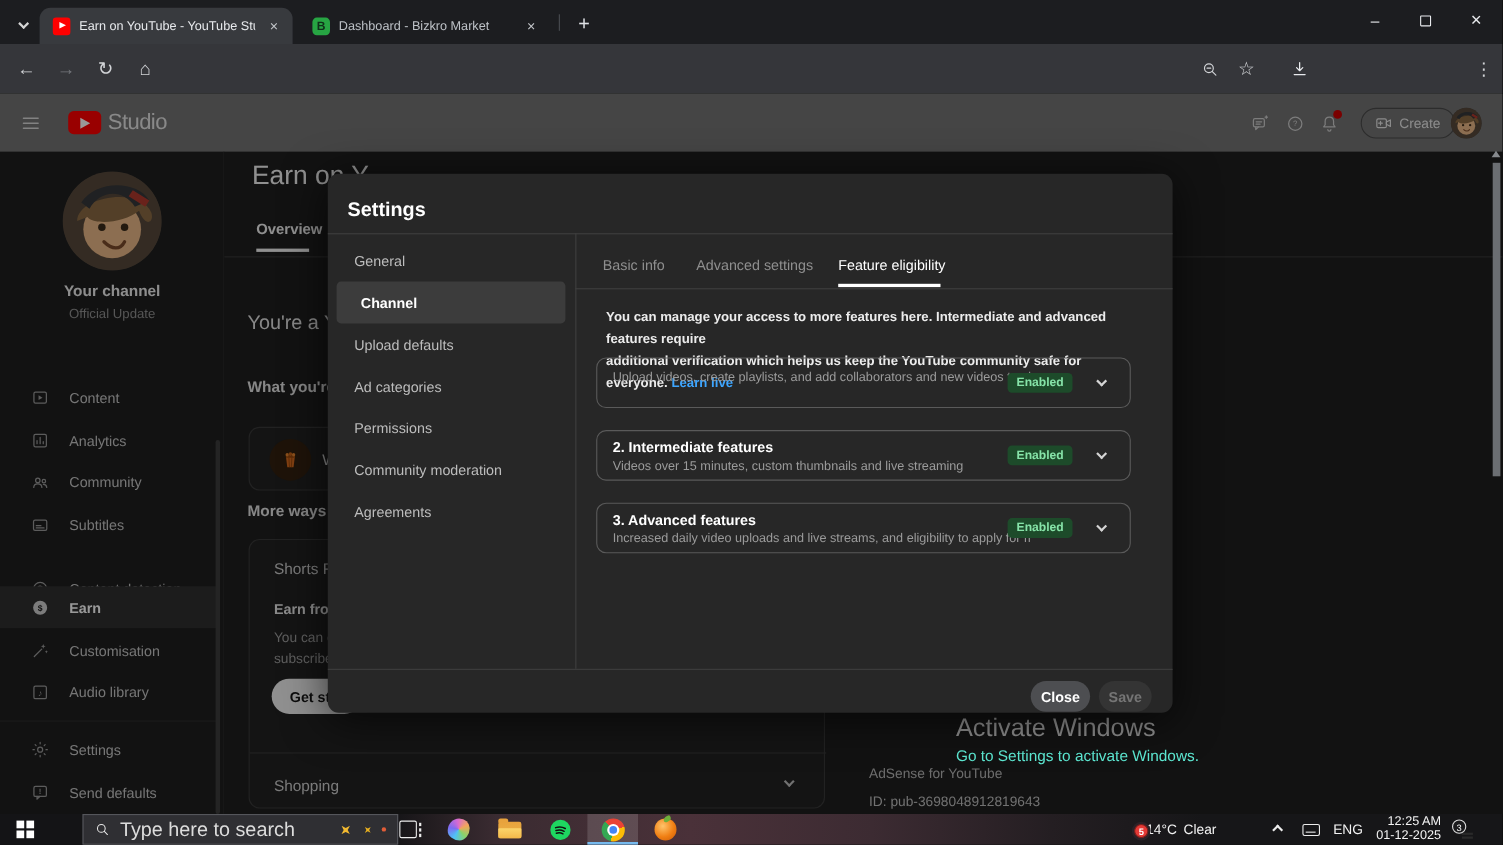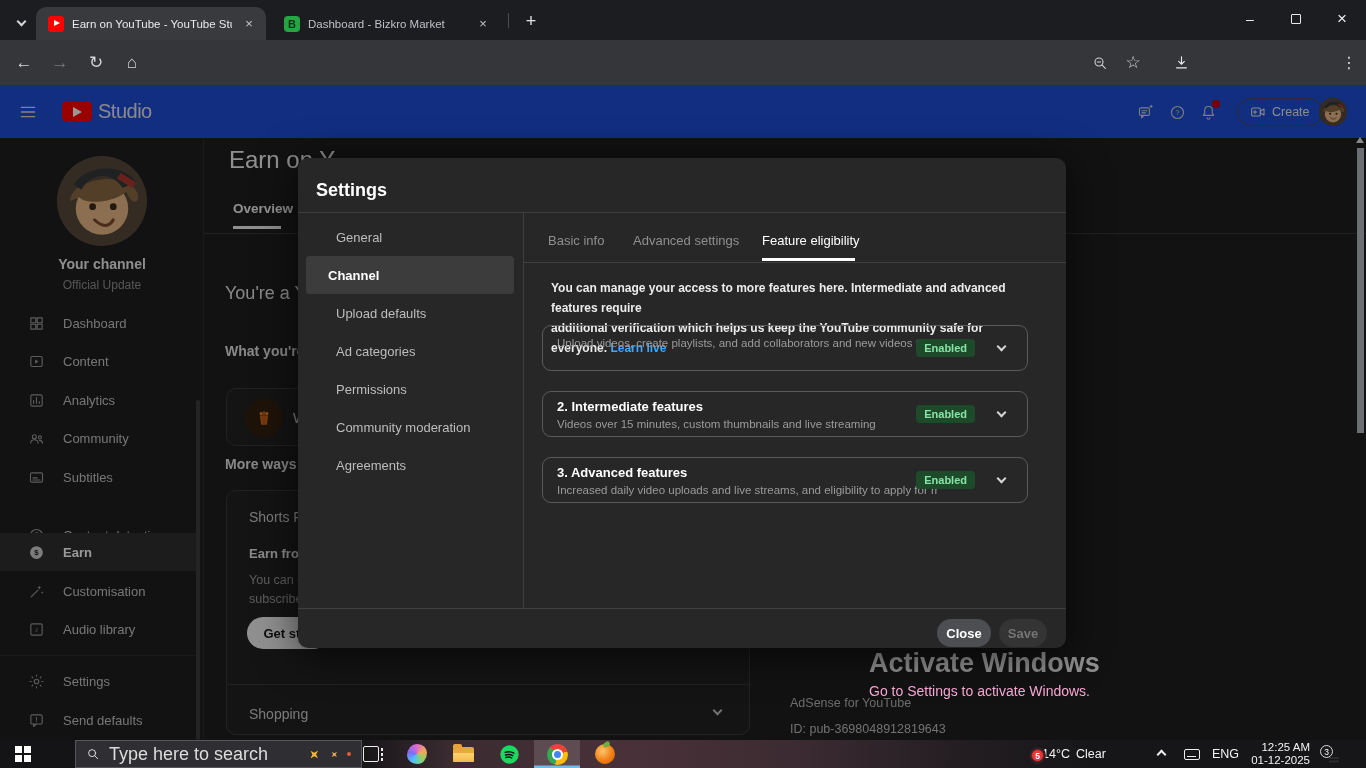--- a/index.html
+++ b/index.html
@@ -33,21 +33,21 @@
 .navg.dim{color:#75787d}
 #urlbar{position:absolute;left:158px;top:46px;width:926px;height:33px;background:#202124;border-radius:17px;display:flex;align-items:center;padding:0 14px;gap:10px}
 #urlbar .dom{color:#e8eaed;font-size:13px}
 #urlbar .path{color:#9aa0a6;font-size:13px;white-space:nowrap;overflow:hidden}
 .tlico{width:30px;height:30px;display:flex;align-items:center;justify-content:center;color:#d2d4d7}
 #verifypill{position:absolute;left:1203px;top:47px;height:31px;background:#3c4043;border-radius:16px;display:flex;align-items:center;gap:7px;padding:0 12px 0 5px}
 #verifypill .ava{width:22px;height:22px;border-radius:50%;background:#5f6368;border:1px dashed #9aa0a6;color:#e8eaed;font-size:11px;display:flex;align-items:center;justify-content:center}
 #verifypill .vl{color:#e8eaed;font-size:12.5px}
 
 #app{position:absolute;left:0;top:85px;width:1366px;height:655px;background:#1f1f1f;overflow:hidden}
-#studiohead{position:absolute;left:0;top:0;width:1366px;height:53px;background:#1d4ed8;display:flex;align-items:center}
+#studiohead{position:absolute;left:0;top:0;width:1366px;height:53px;background:#737373;display:flex;align-items:center}
 .ytlogo{width:30px;height:21px;background:#f00;border-radius:5px;position:relative;margin:0 6px 0 24px}
 .ytlogo::after{content:"";position:absolute;left:11px;top:5.5px;border-left:9px solid #fff;border-top:5px solid transparent;border-bottom:5px solid transparent}
 .studiotxt{color:#e4e4e4;font-size:20px;letter-spacing:-.5px}
 #stsearch{position:absolute;left:410px;top:10px;width:545px;height:33px;background:#161616;border-radius:17px;display:flex;align-items:center;padding:0 14px;gap:10px}
 #stsearch input{background:transparent;border:0;outline:0;color:#aaa;font-size:13.5px;width:100%;font-family:inherit}
 #stsearch input::placeholder{color:#7c7c7c}
 .headico{position:absolute;top:14px;width:26px;height:26px;display:flex;align-items:center;justify-content:center}
 #createbtn{position:absolute;left:1237px;top:13px;height:28px;border:1px solid #4a4a4a;border-radius:15px;display:flex;align-items:center;gap:6px;padding:0 12px;color:#e8e8e8;font-size:12.5px}
 .avatar{border-radius:50%;overflow:hidden;background:#4a4139}
 
@@ -59,31 +59,31 @@
 #page{position:absolute;left:204px;top:53px;width:1162px;height:602px;background:#1f1f1f}
 .pgtitle{position:absolute;left:25px;top:8px;font-size:24px;color:#f1f1f1}
 .pgtab{position:absolute;left:29px;top:63px;font-size:13.5px;font-weight:bold;color:#f1f1f1}
 .pgtabline{position:absolute;left:29px;top:88px;width:48px;height:3px;background:#f1f1f1}
 .pgborder{position:absolute;left:0;top:95px;width:1162px;height:1px;background:#383838}
 .card{position:absolute;border:1px solid #3a3a3a;border-radius:10px;background:#222}
 .lightbtn{background:#f1f1f1;color:#141414;font-weight:bold;font-size:13px;border-radius:16px;display:flex;align-items:center;justify-content:center}
 
 #scrim{position:absolute;inset:0;background:rgba(0,0,0,.40);z-index:5}
 #watermark{position:absolute;left:869px;top:563px;z-index:6;color:#8f8f8f}
-#watermark .w1{font-size:27px;font-weight:700}
-#watermark .w2{font-size:14px;color:#f9a8d4;margin-top:4px}
+#watermark .w1{font-size:23px;font-weight:400}
+#watermark .w2{font-size:14px;color:#5eead4;margin-top:4px}
 #pgscroll{position:absolute;left:1356px;top:52px;width:9px;height:603px;z-index:6}
 #pgscroll .thumb{position:absolute;left:1px;top:11px;width:7px;height:285px;background:#6b6e72;border-radius:0px}
 #pgscroll .uparr{position:absolute;left:0px;top:0px;width:0;height:0;border-left:4.5px solid transparent;border-right:4.5px solid transparent;border-bottom:6px solid #86898d}
 
 #modal{position:absolute;left:298px;top:73px;width:768px;height:490px;background:#272727;border-radius:10px;z-index:10;box-shadow:0 6px 40px rgba(0,0,0,.65)}
 #modal .mtitle{position:absolute;left:18px;top:22px;font-size:18px;font-weight:bold;color:#fff}
 #modal .mhline{position:absolute;left:0;top:54px;width:768px;height:1px;background:#3f3f3f}
 #modal .mvline{position:absolute;left:225px;top:54px;width:1px;height:396px;background:#3f3f3f}
-.mnav{position:absolute;left:0;width:225px;height:38px;display:flex;align-items:center;padding-left:38px;font-size:13px;color:#bdbdbd}
+.mnav{position:absolute;left:0;width:225px;height:38px;display:flex;align-items:center;padding-left:24px;font-size:13px;color:#bdbdbd}
 .mnav.sel{left:8px;width:208px;padding-left:22px;border-radius:4px;background:#3c3c3c;color:#fff;font-weight:bold}
 .mtab{position:absolute;top:139px;font-size:13px;font-weight:normal;color:#8f8f8f}
 .mtab.on{color:#fff}
 .mtabline{position:absolute;left:464px;top:183px;width:93px;height:2.5px;background:#fff}
 .mtabborder{position:absolute;left:225px;top:189px;width:543px;height:1px;background:#3f3f3f}
 .mdesc{position:absolute;left:253px;top:120px;width:478px;font-size:12px;font-weight:bold;color:#ececec;line-height:20px}
 .mdesc a{color:var(--accent-link);text-decoration:none;font-weight:bold}
 .fcard{position:absolute;left:244px;width:486px;height:46px;border:1px solid #5a5a5a;border-radius:9px;padding:7px 14px}
 .fcard .ft{font-size:13px;font-weight:bold;color:#fff}
 .fcard .fd{font-size:11.5px;color:#9b9b9b;margin-top:4px;white-space:nowrap;overflow:hidden;max-width:380px}
@@ -244,26 +244,20 @@
             <path d="M9 15C16 4 36 4 42 14l-7 3C29 8 18 9 13 18z" fill="#36383b"></path>
             <path d="M34 9l8 5-2 3-8-5z" fill="#b03a2e"></path>
             <circle cx="19" cy="27" r="1.8" fill="#3a2a1a"></circle>
             <circle cx="30" cy="27" r="1.8" fill="#3a2a1a"></circle>
             <path d="M20 34c4 4 8 4 10 0" stroke="#7a4a2a" stroke-width="1.6" fill="none" stroke-linecap="round"></path>
           </svg>
       </div>
       <div style="position:absolute;left:0;top:118px;width:204px;text-align:center;color:#ececec;font-size:14px;font-weight:bold">Your channel</div>
       <div style="position:absolute;left:0;top:140px;width:204px;text-align:center;color:#8f8f8f;font-size:12px">Official Update</div>
 
-      <div class="sbitem" style="top:166px">
-        <svg class="si" viewBox="0 0 24 24">
-            <path d="M4 4h7v7H4zM13 4h7v7h-7zM4 13h7v7H4zM13 13h7v7h-7z"></path>
-          </svg>
-        <span>Dashboard</span>
-      </div>
       <div class="sbitem" style="top:204px">
         <svg class="si" viewBox="0 0 24 24">
             <rect x="4" y="5" width="16" height="14" rx="2"></rect>
             <path class="f" d="M10 9l5 3-5 3z"></path>
           </svg>
         <span>Content</span>
       </div>
       <div class="sbitem" style="top:243px">
         <svg class="si" viewBox="0 0 24 24">
             <rect x="4" y="4" width="16" height="16" rx="2"></rect>

